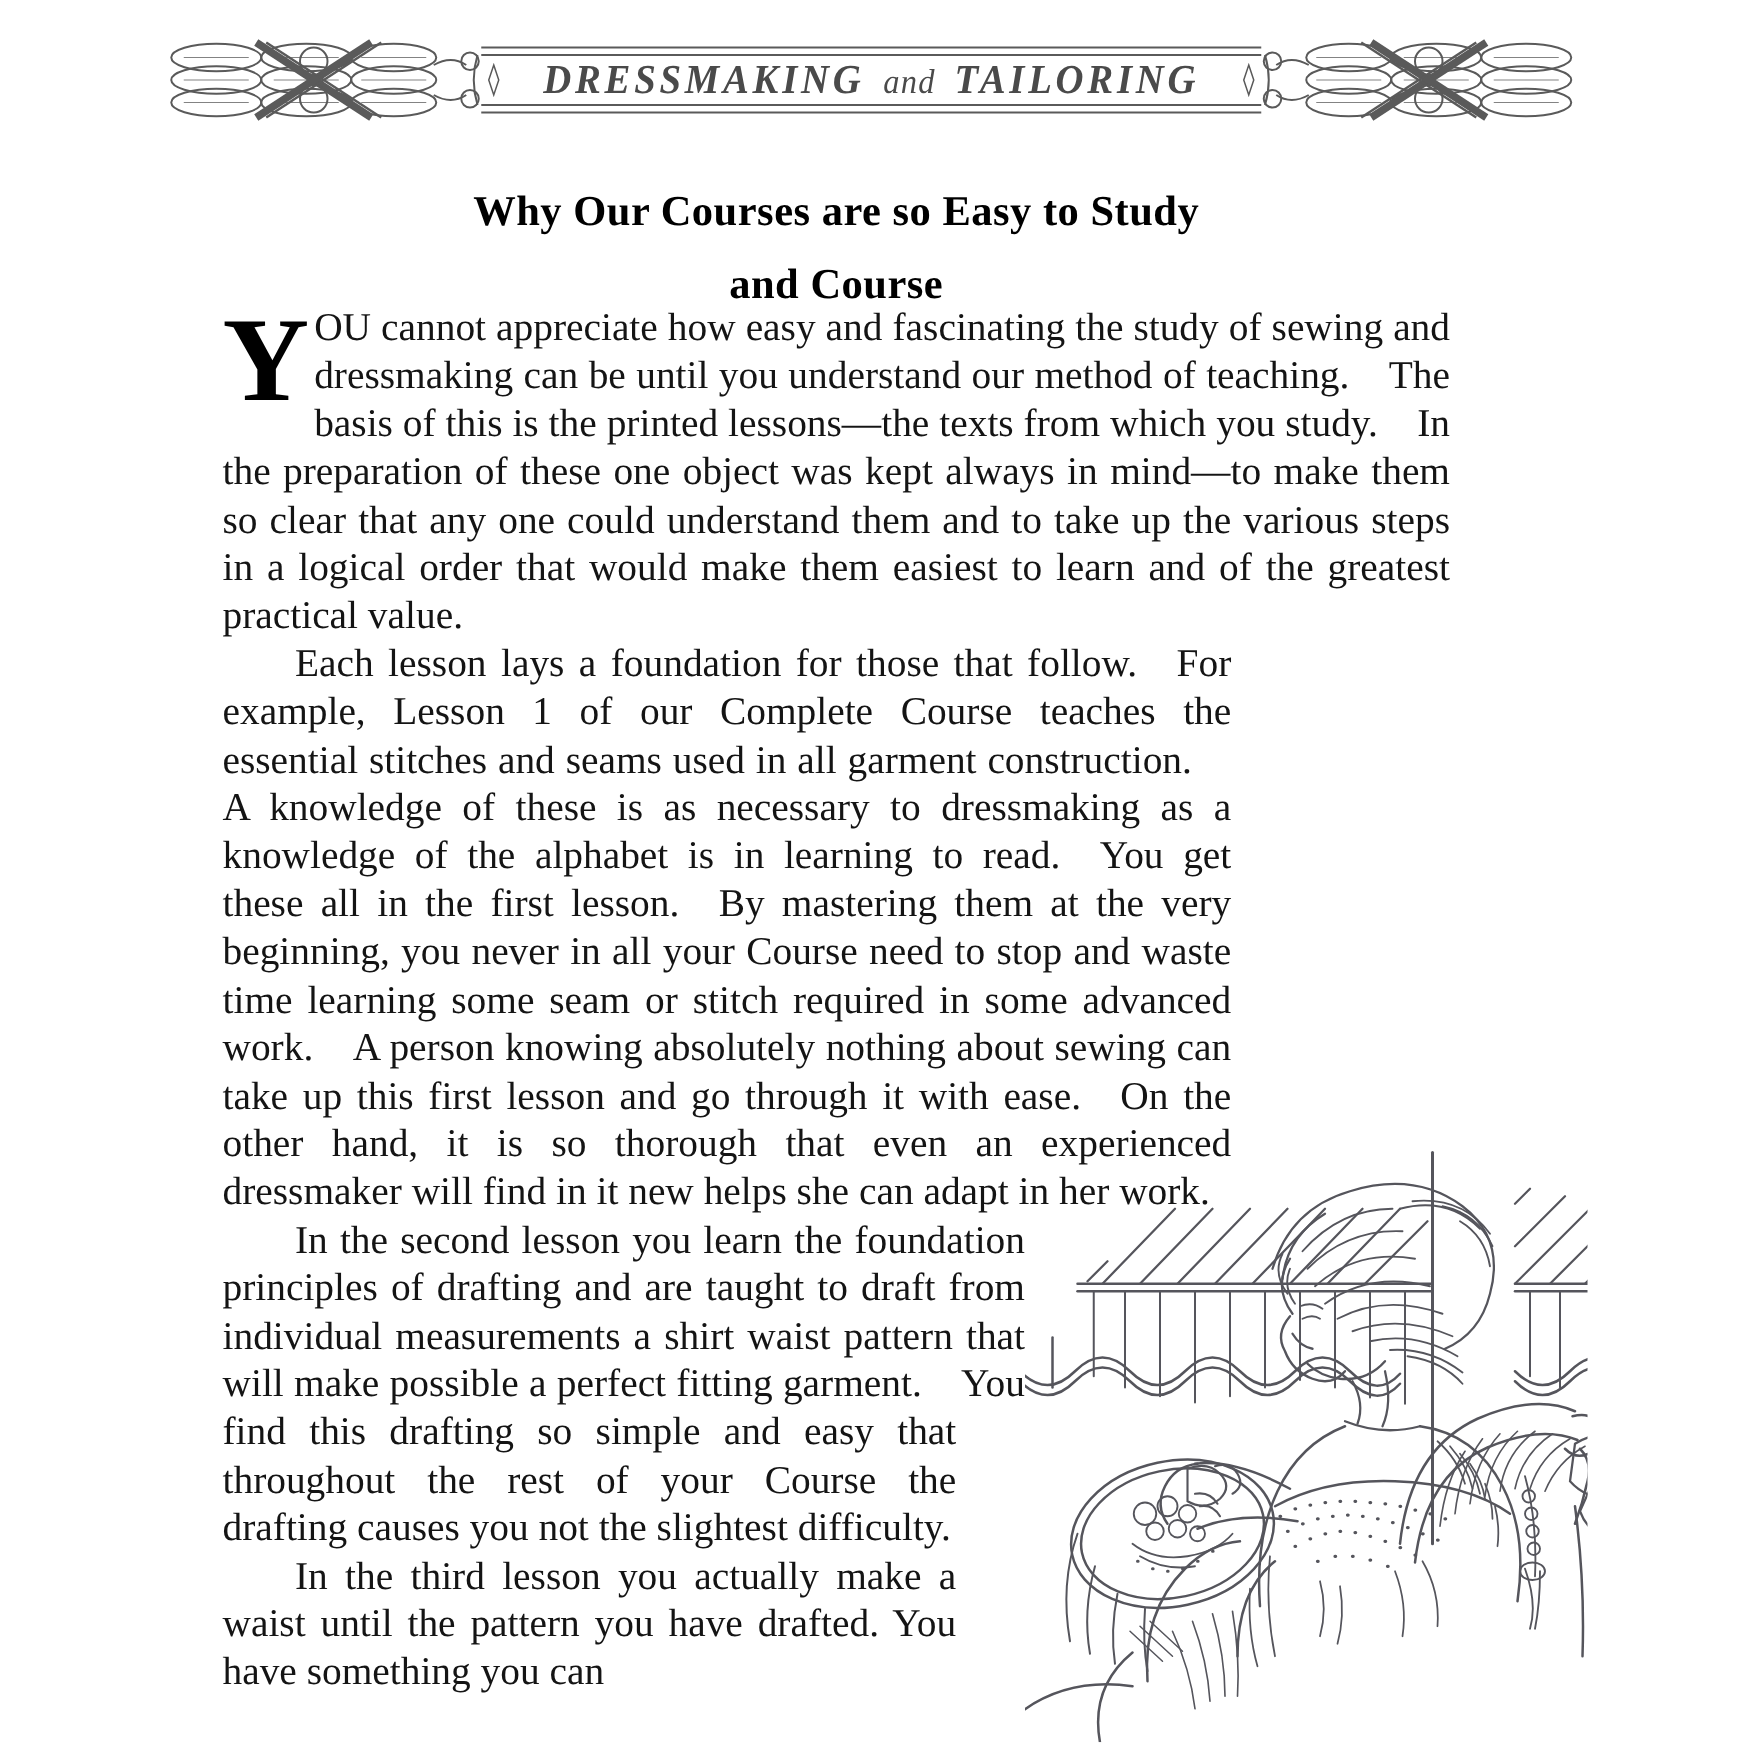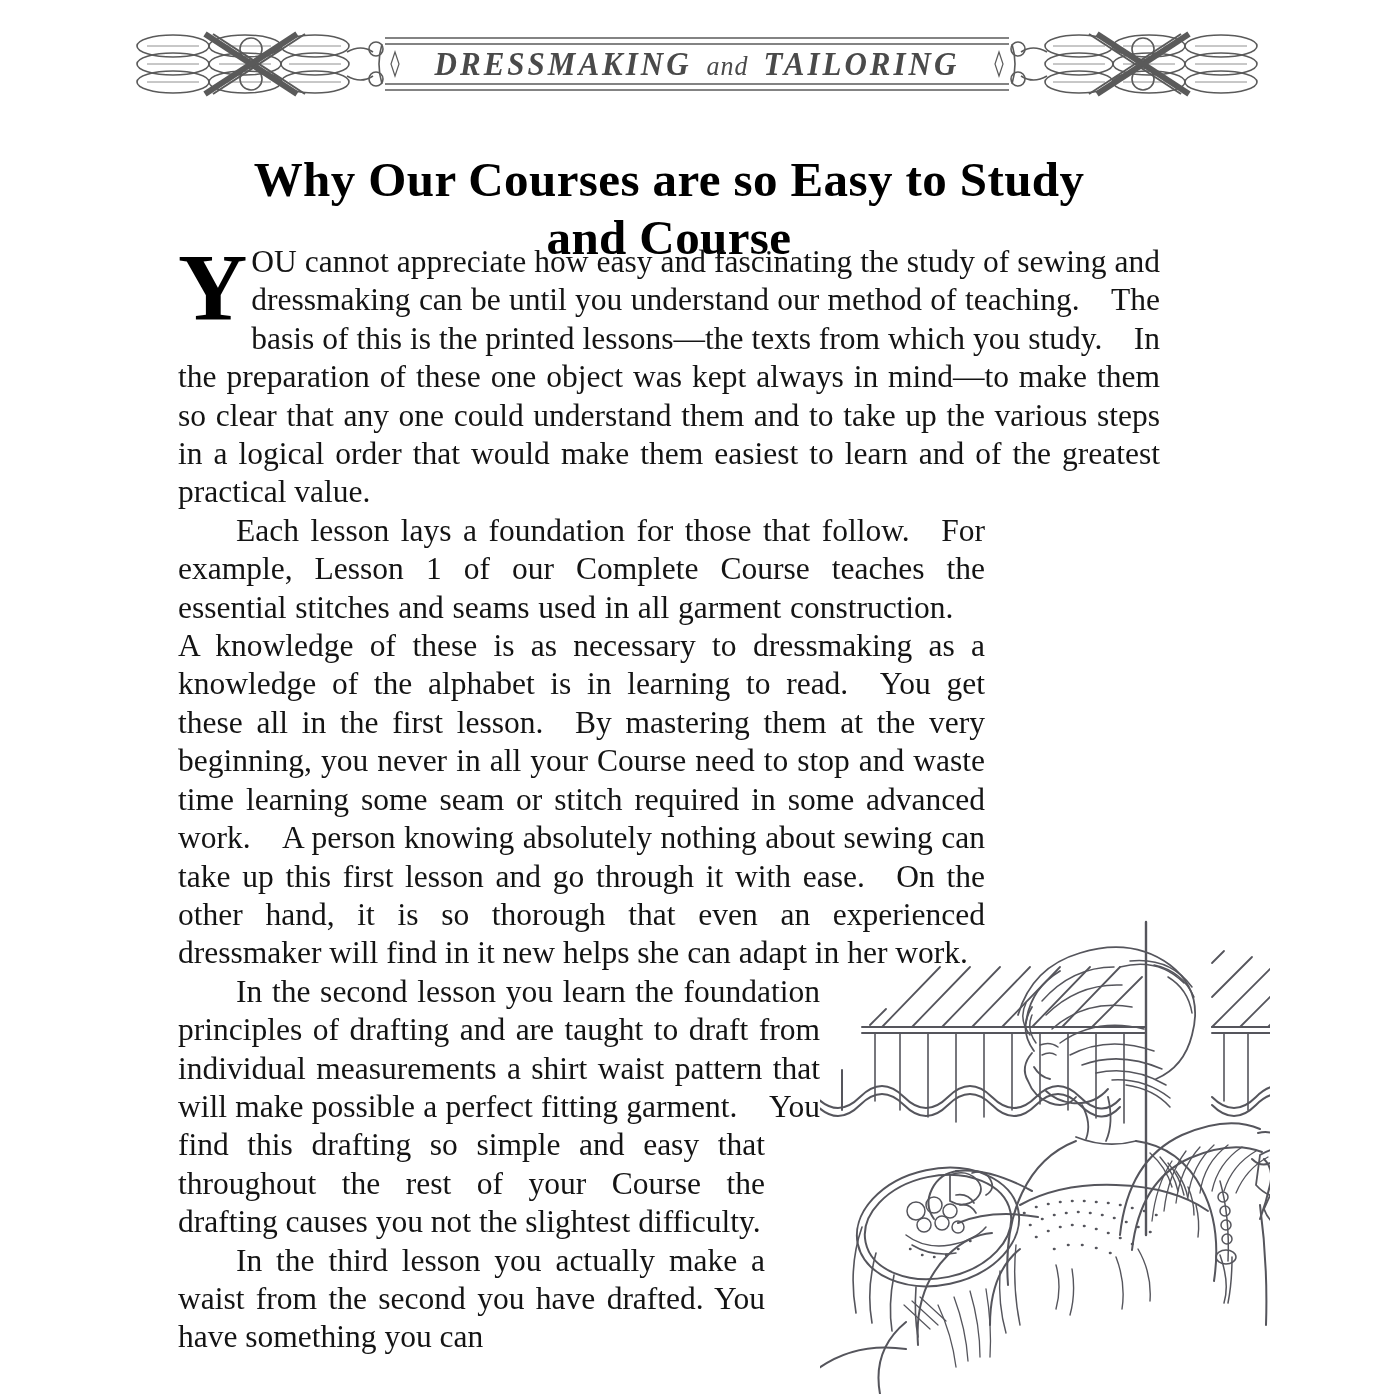--- a/index.html
+++ b/index.html
@@ -32,21 +32,21 @@
     font-size:26px;font-weight:400;letter-spacing:1px;
     text-transform:lowercase;
   }
 
   
   .headline{
     position:absolute;left:178px;top:118px;width:982px;
     text-align:center;
     font-family:"Liberation Serif","DejaVu Serif",serif;
     font-weight:700;
-    font-size:49px;
+    font-size:34px;
     line-height:58px;
     letter-spacing:0.4px;
     color:#000;
   }
   .headline .l2{display:block;}
 
   
   .col{
     position:absolute;left:178px;top:243px;width:982px;
     font-size:31.5px;
@@ -186,21 +186,21 @@
       <span class="cutline deeper"></span>
       <span class="cutline deeper"></span>
       <span class="cutline deeper"></span>
       <span>In the second lesson you learn the foundation principles of drafting and are taught to draft from individual measurements a shirt waist pattern that will make possible a perfect fitting garment. You find this drafting so simple and easy that throughout the rest of your Course the drafting causes you not the slightest difficulty.</span>
     </p>
 
     <p class="para">
       <span class="cutline deeper"></span>
       <span class="cutline deeper"></span>
       <span class="cutline deeper"></span>
-      <span>In the third lesson you actually make a waist from the second you have drafted. You have something you can</span>
+      <span>In the third lesson you actually make a waist until the pattern you have drafted. You have something you can</span>
     </p>
   </div>
 
   <div class="illus">
     <svg width="574" height="489" viewBox="0 0 574 489" xmlns="http://www.w3.org/2000/svg">
       <g stroke="#55555c" fill="none" stroke-linecap="round">
 
         <g stroke-width="2.4">
           <path d="M326 17 V330"></path>
         </g>

